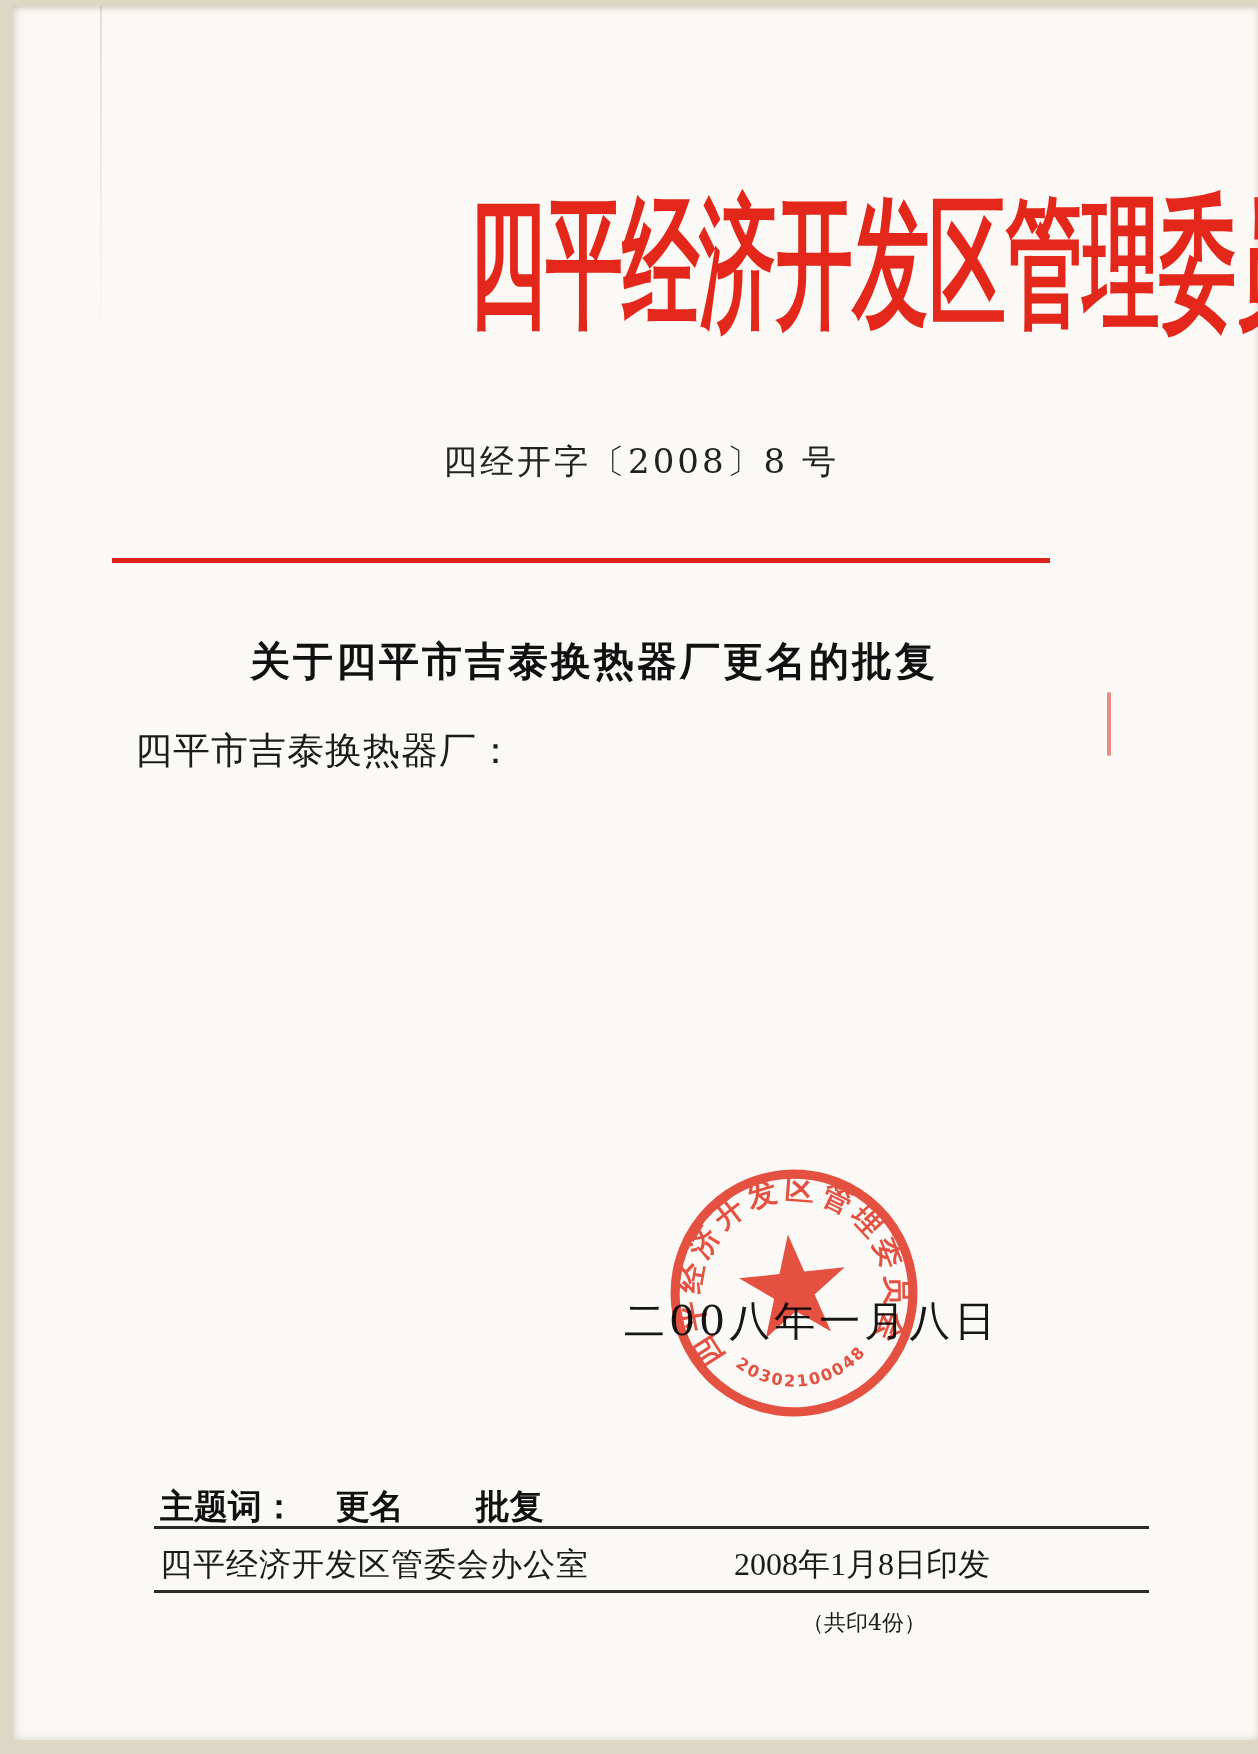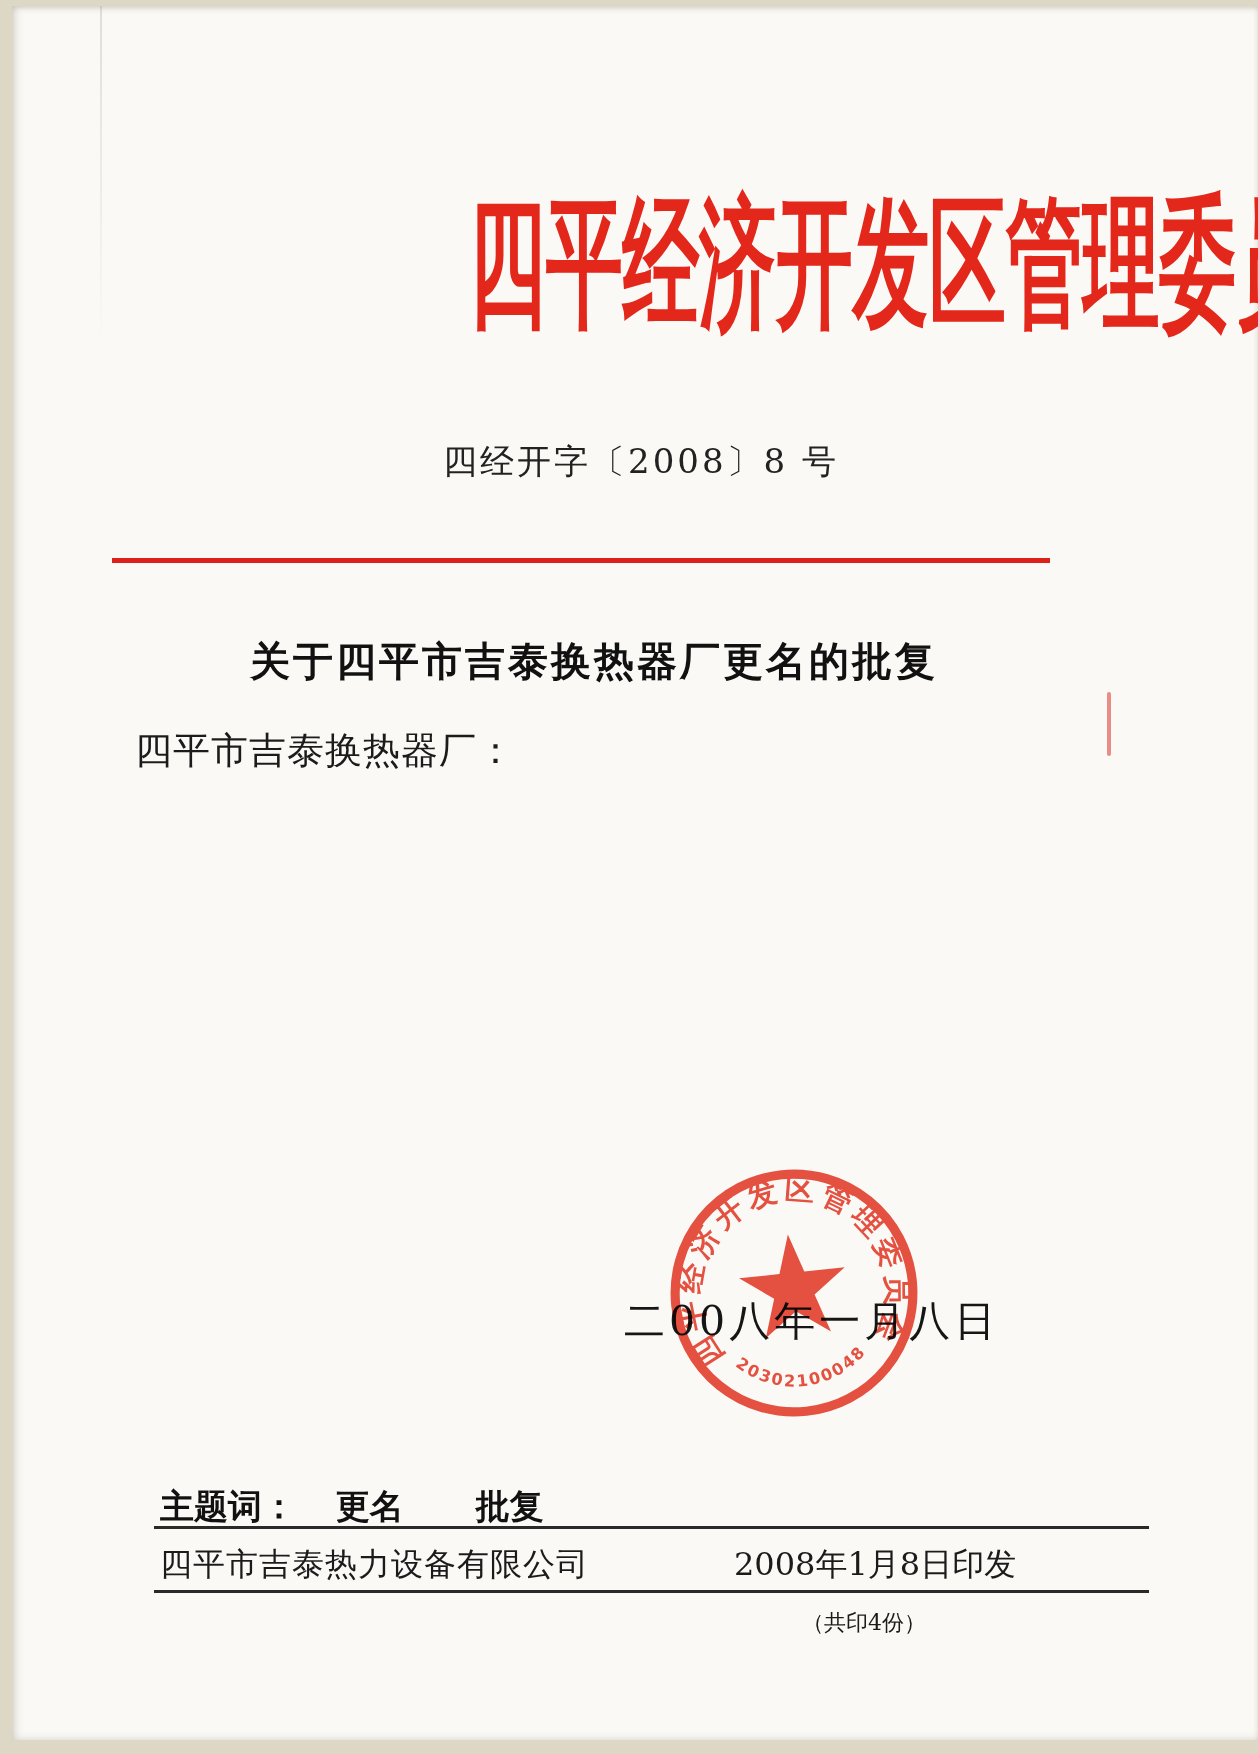--- a/index.html
+++ b/index.html
@@ -93,21 +93,21 @@
   }
   .black-rule-2{
     position:absolute;left:142px;top:1584px;width:995px;height:3px;background:#2a2a2a;
   }
   .footer-office{
     position:absolute;left:148px;top:1537px;
     font-size:32px;color:#1b1b1b;letter-spacing:1px;white-space:nowrap;
   }
   .footer-date{
     position:absolute;left:722px;top:1537px;
-    font-size:32px;color:#1b1b1b;white-space:nowrap;
+    font-size:32px;color:#1b1b1b;white-space:nowrap;font-family:Liberation Serif, serif;
   }
   .copies-note{
     position:absolute;left:790px;top:1602px;
     font-size:22px;color:#1b1b1b;white-space:nowrap;
   }
 </style>
 </head>
 <body>
 
 <div class="page">
@@ -148,21 +148,21 @@
     <div class="stamp-date">二00八年一月八日</div>
 
     <div class="keywords">
       <span class="kw-label">主题词：</span>
       <span class="kw-term">更名</span>
       <span class="kw-term">批复</span>
     </div>
 
     <div class="black-rule-1"></div>
 
-    <div class="footer-office">四平市吉泰热力设备有限公司</div>
+    <div class="footer-office">四平经济开发区管委会办公室</div>
     <div class="footer-date">2008年1月8日印发</div>
 
     <div class="black-rule-2"></div>
 
     <div class="copies-note">（共印4份）</div>
 
   </div>
 </div>
 
 </body></html>

